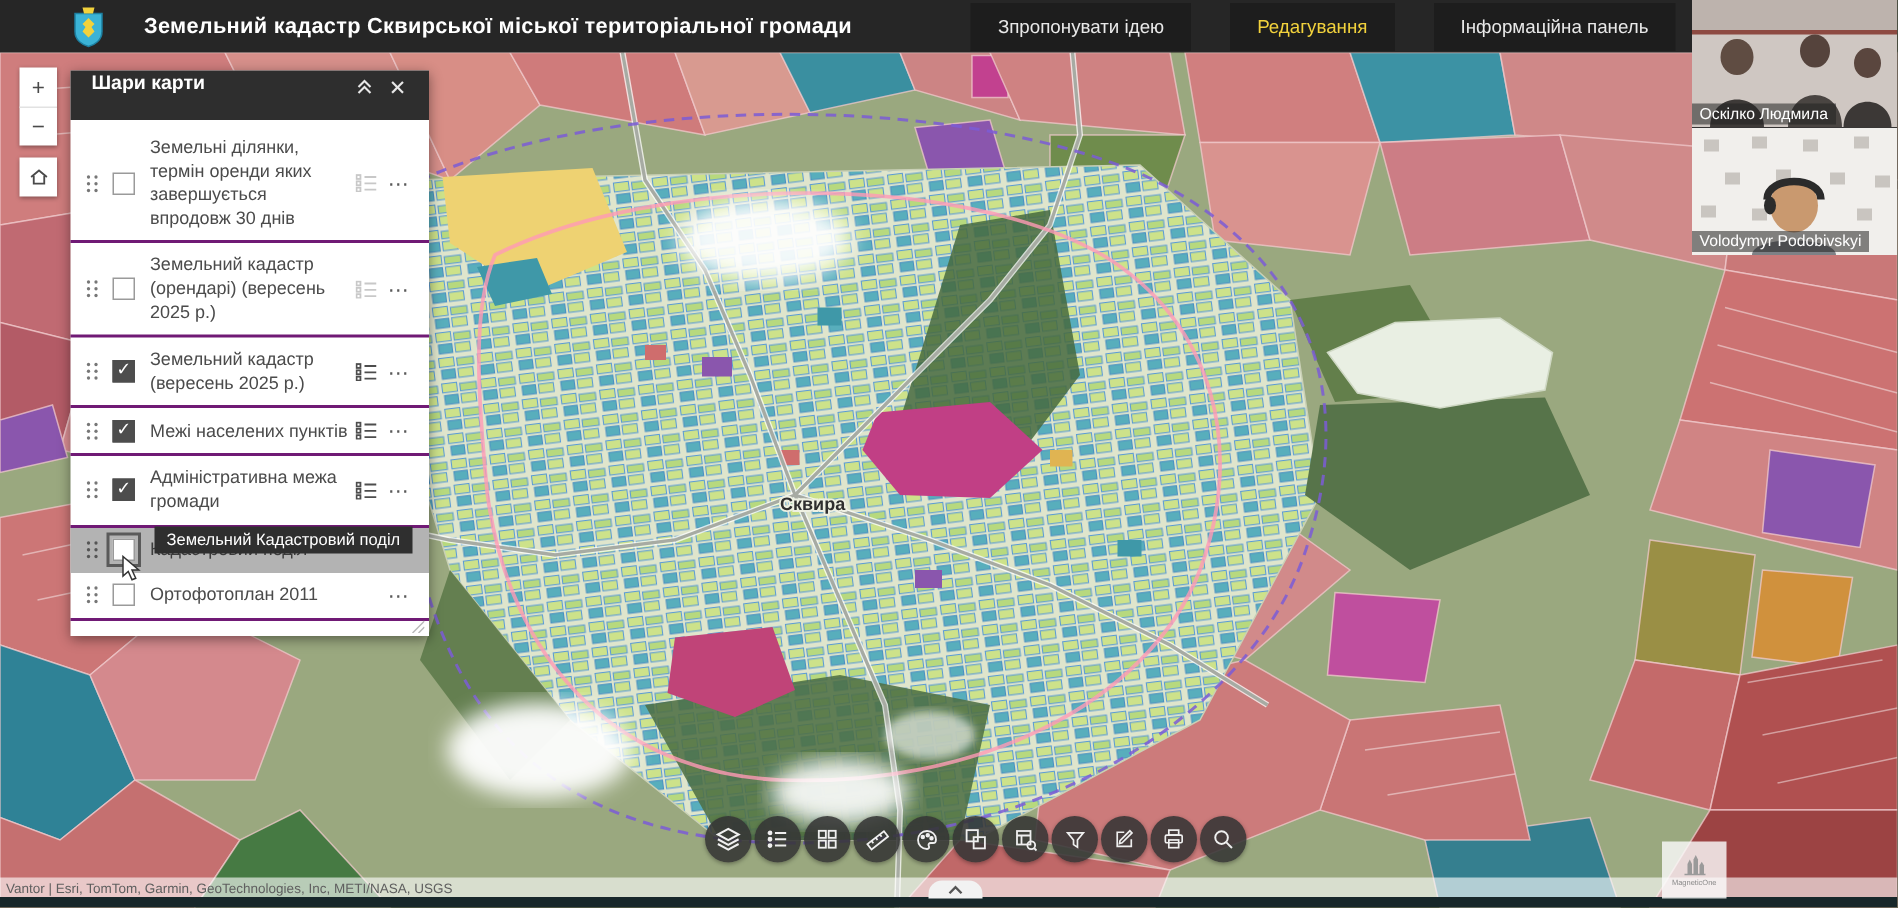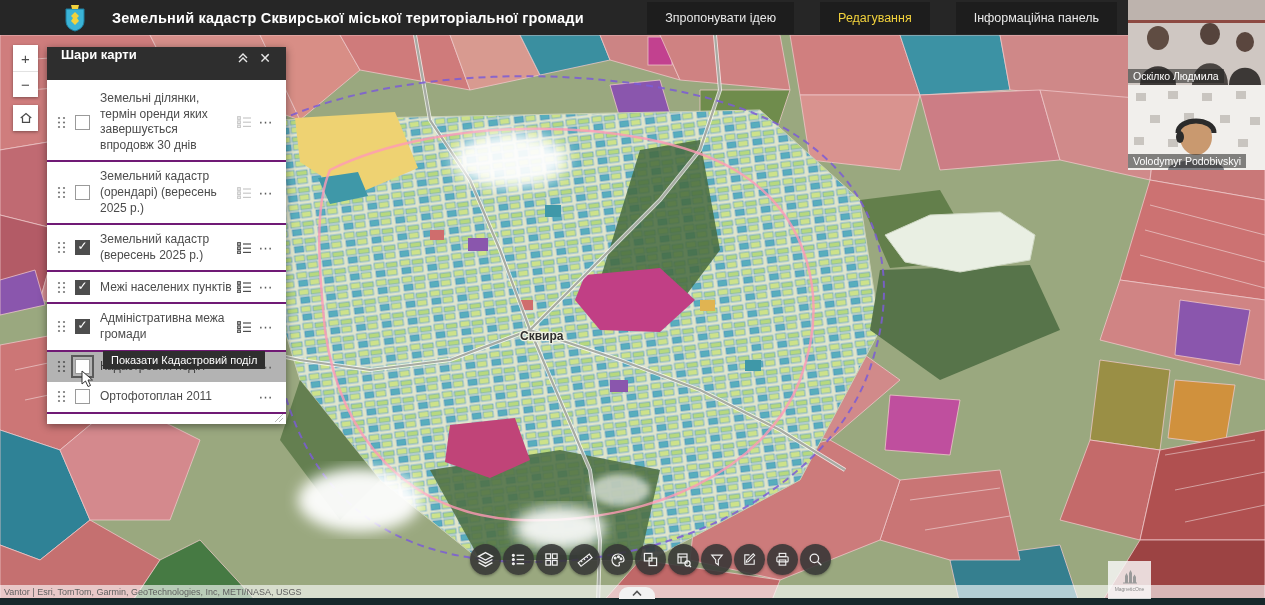--- a/index.html
+++ b/index.html
@@ -4,21 +4,21 @@
 <style>
   html,body{margin:0;padding:0;background:#111;}
   *{box-sizing:border-box;font-family:"Liberation Sans",sans-serif;}
   #app{position:relative;width:1265px;height:605px;overflow:hidden;background:#9aa87f;}
 
   
   #map-canvas{position:absolute;inset:0;}
   .town-label{font:bold 12px "Liberation Sans",sans-serif;fill:#2e2e2e;paint-order:stroke;stroke:#eef0e2;stroke-width:2.5px;}
 
   
-  #header{position:absolute;top:0;left:0;width:100%;height:35px;background:#262626;display:flex;align-items:center;z-index:30;padding-left:16px;}
+  #header{position:absolute;top:0;left:0;width:100%;height:35px;background:#262626;display:flex;align-items:center;z-index:30;}
   #logo{width:30px;height:30px;margin-left:44px;flex:0 0 auto;}
   #page-title{color:#fff;font-size:14.5px;font-weight:bold;margin-left:22px;letter-spacing:.2px;}
   #nav{margin-left:auto;margin-right:148px;display:flex;gap:26px;}
   .nav-item{background:#1d1d1d;color:#e9e9e9;font-size:12.5px;padding:9px 18px;cursor:pointer;white-space:nowrap;}
   .nav-item.active{color:#f2d23c;}
 
   
   #zoom-controls{position:absolute;left:13px;top:45px;z-index:25;width:25px;}
   .zctl{background:#fff;box-shadow:0 1px 3px rgba(0,0,0,.4);}
   .zbtn{width:25px;height:26px;display:flex;align-items:center;justify-content:center;color:#4a4a4a;font-size:15px;cursor:pointer;}
@@ -422,21 +422,21 @@
                 <circle cx="2" cy="11" r="1.1"></circle>
                 <circle cx="7" cy="11" r="1.1"></circle>
               </g>
             </svg>
           </span>
         <span class="cb"></span>
         <span class="lbl">Ортофотоплан 2011</span>
         <button class="dots">⋯</button>
       </div>
 
-      <div id="layer-tooltip">Показати Кадастровий поділ</div>
+      <div id="layer-tooltip">Земельний Кадастровий поділ</div>
 
       <svg id="resize-handle" width="10" height="10" viewBox="0 0 10 10" stroke="#b9b9b9" stroke-width="1">
         <line x1="2" y1="10" x2="10" y2="2"></line>
           <line x1="6" y1="10" x2="10" y2="6"></line>
       </svg>
     </div>
   </div>
 
   <div id="toolbar">
     <div class="tool-btn">

